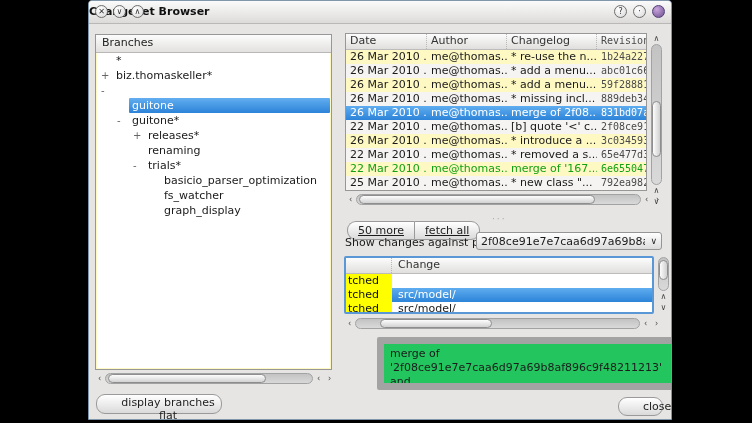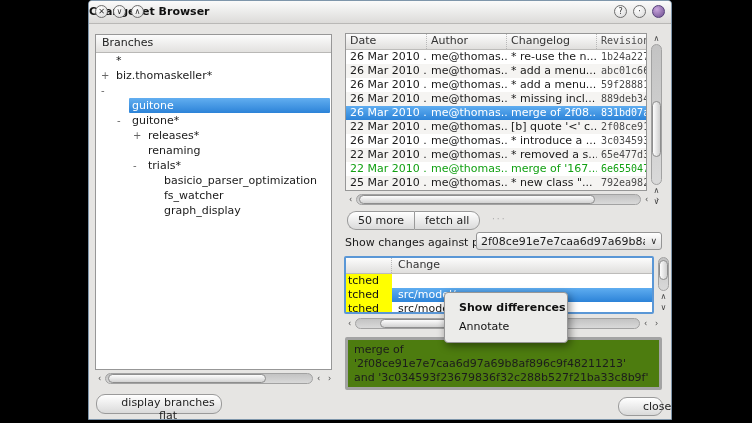--- a/index.html
+++ b/index.html
@@ -11,21 +11,21 @@
   .titlebar{position:absolute;left:0;top:0;width:100%;height:22px;
     background:linear-gradient(#fbfbfb,#dcdbd9);border-bottom:1px solid #b9b8b6;}
   .tb-title{position:absolute;left:0;top:0;width:100%;text-align:left;line-height:21px;
     font-weight:bold;font-size:11px;color:#111;}
   .tb-btn{position:absolute;top:4px;width:13px;height:13px;border:1px solid #6e6e6e;border-radius:50%;
     background:radial-gradient(circle at 35% 30%,#ffffff,#d8d8d8);box-sizing:border-box;
     font-size:8px;line-height:11px;text-align:center;color:#333;}
   .tb-appicon{position:absolute;top:4px;width:13px;height:13px;border-radius:50%;
     background:radial-gradient(circle at 35% 30%,#c9a6dd,#6c4d8e);border:1px solid #54407a;box-sizing:border-box;}
   
-  .frame{position:absolute;background:#ffffff;border:1px solid #979797;box-sizing:border-box;overflow:hidden;}
+  .frame{position:absolute;background:#fef9c3;border:1px solid #979797;box-sizing:border-box;overflow:hidden;}
   .panel-header{height:17px;line-height:16px;background:linear-gradient(#fcfcfc,#e2e1df);
     border-bottom:1px solid #b9b8b6;padding-left:6px;color:#222;}
   .pill-btn{position:absolute;background:linear-gradient(#ffffff,#dadada);border:1px solid #9a9a9a;
     border-radius:9px;font-family:inherit;font-size:11px;color:#222;text-align:center;box-sizing:border-box;padding-left:24px;}
   
   .tree{position:absolute;left:1px;right:1px;top:18px;bottom:1px;background:#fff;}
   .tree-row{display:flex;height:15px;line-height:15px;align-items:center;white-space:nowrap;}
   .tree-exp{width:12px;color:#666;font-size:10px;text-align:left;flex:0 0 12px;}
   .tree-label{padding:0 3px;}
   .tree-label.sel{flex:1;background:linear-gradient(#62aef0,#2c83d8);color:#fff;border-radius:1px;}
@@ -68,22 +68,22 @@
   .seg button{background:linear-gradient(#ffffff,#dadada);border:1px solid #9a9a9a;font-family:inherit;
     font-size:11px;color:#222;height:19px;padding:0 10px;box-sizing:border-box;}
   .seg button:first-child{border-radius:9px 0 0 9px;border-right:none;}
   .seg button:last-child{border-radius:0 9px 9px 0;}
   .splitter-dots{position:absolute;color:#aaa;font-size:9px;letter-spacing:2px;}
   .label{position:absolute;color:#1a1a1a;}
   .combo{position:absolute;display:flex;align-items:center;background:linear-gradient(#ffffff,#dcdcdc);
     border:1px solid #959595;border-radius:3px;box-sizing:border-box;padding:0 4px;height:18px;}
   .combo .val{flex:1;overflow:hidden;white-space:nowrap;font-size:11px;}
   .combo .arr{flex:0 0 12px;text-align:right;font-size:9px;color:#222;}
-  .textbox{position:absolute;background:#4d7c0f;border:3px solid #a3a3a3;border-radius:2px;box-sizing:border-box;
-    padding:3px 6px;line-height:14px;color:#1c1c1c;overflow:hidden;}
+  .textbox{position:absolute;background:#22c55e;border:7px solid #a3a3a3;border-radius:2px;box-sizing:border-box;
+    padding:3px 6px;line-height:14px;color:#1c1c1c;overflow:hidden;margin-left:32px;}
   
   .context-menu{position:absolute;left:355px;top:291px;width:122px;background:#ececea;
     border:1px solid #979797;border-radius:4px;box-shadow:2px 3px 9px rgba(0,0,0,.45);
     padding:5px 0 6px 0;z-index:50;}
   .menu-item{height:19px;line-height:19px;padding-left:14px;color:#111;}
   .menu-item.bold{font-weight:bold;}
 </style>
 </head>
 <body>
 
@@ -249,21 +249,21 @@
     </div>
     <div class="hscroll" style="left:256px;top:192px;width:318px;">
       <span class="sb-btn">‹</span>
       <div class="sb-track">
           <div class="sb-thumb" style="left:2px;width:236px;"></div>
         </div>
       <span class="sb-btn">‹</span>
       <span class="sb-btn">›</span>
     </div>
 
-    <div class="seg" style="left:258px;top:210px;">
+    <div class="seg" style="left:258px;top:220px;text-decoration:underline;">
       <button>50 more</button>
       <button>fetch all</button>
     </div>
     <div class="splitter-dots" style="left:403px;top:213px;">···</div>
 
     <div class="label" style="left:256px;top:235px;">Show changes against parent</div>
     <div class="combo" style="left:387px;top:231px;width:186px;">
       <span class="val">2f08ce91e7e7caa6d97a69b8af89</span>
       <span class="arr">∨</span>
     </div>
@@ -303,19 +303,15 @@
       <span class="sb-btn">›</span>
     </div>
 
     <div class="textbox" style="left:256px;top:336px;width:317px;height:53px;">
       <div>merge of '2f08ce91e7e7caa6d97a69b8af896c9f48211213'</div>
       <div>and '3c034593f23679836f32c288b527f21ba33c8b9f'</div>
     </div>
 
     <button class="pill-btn" style="left:529px;top:396px;width:45px;height:19px;">close</button>
 
-    <div class="context-menu" id="ctx-menu">
-        <div class="menu-item bold">Show differences</div>
-        <div class="menu-item">Annotate</div>
-      </div>
 
   </div>
 </div>
 
 </body></html>

